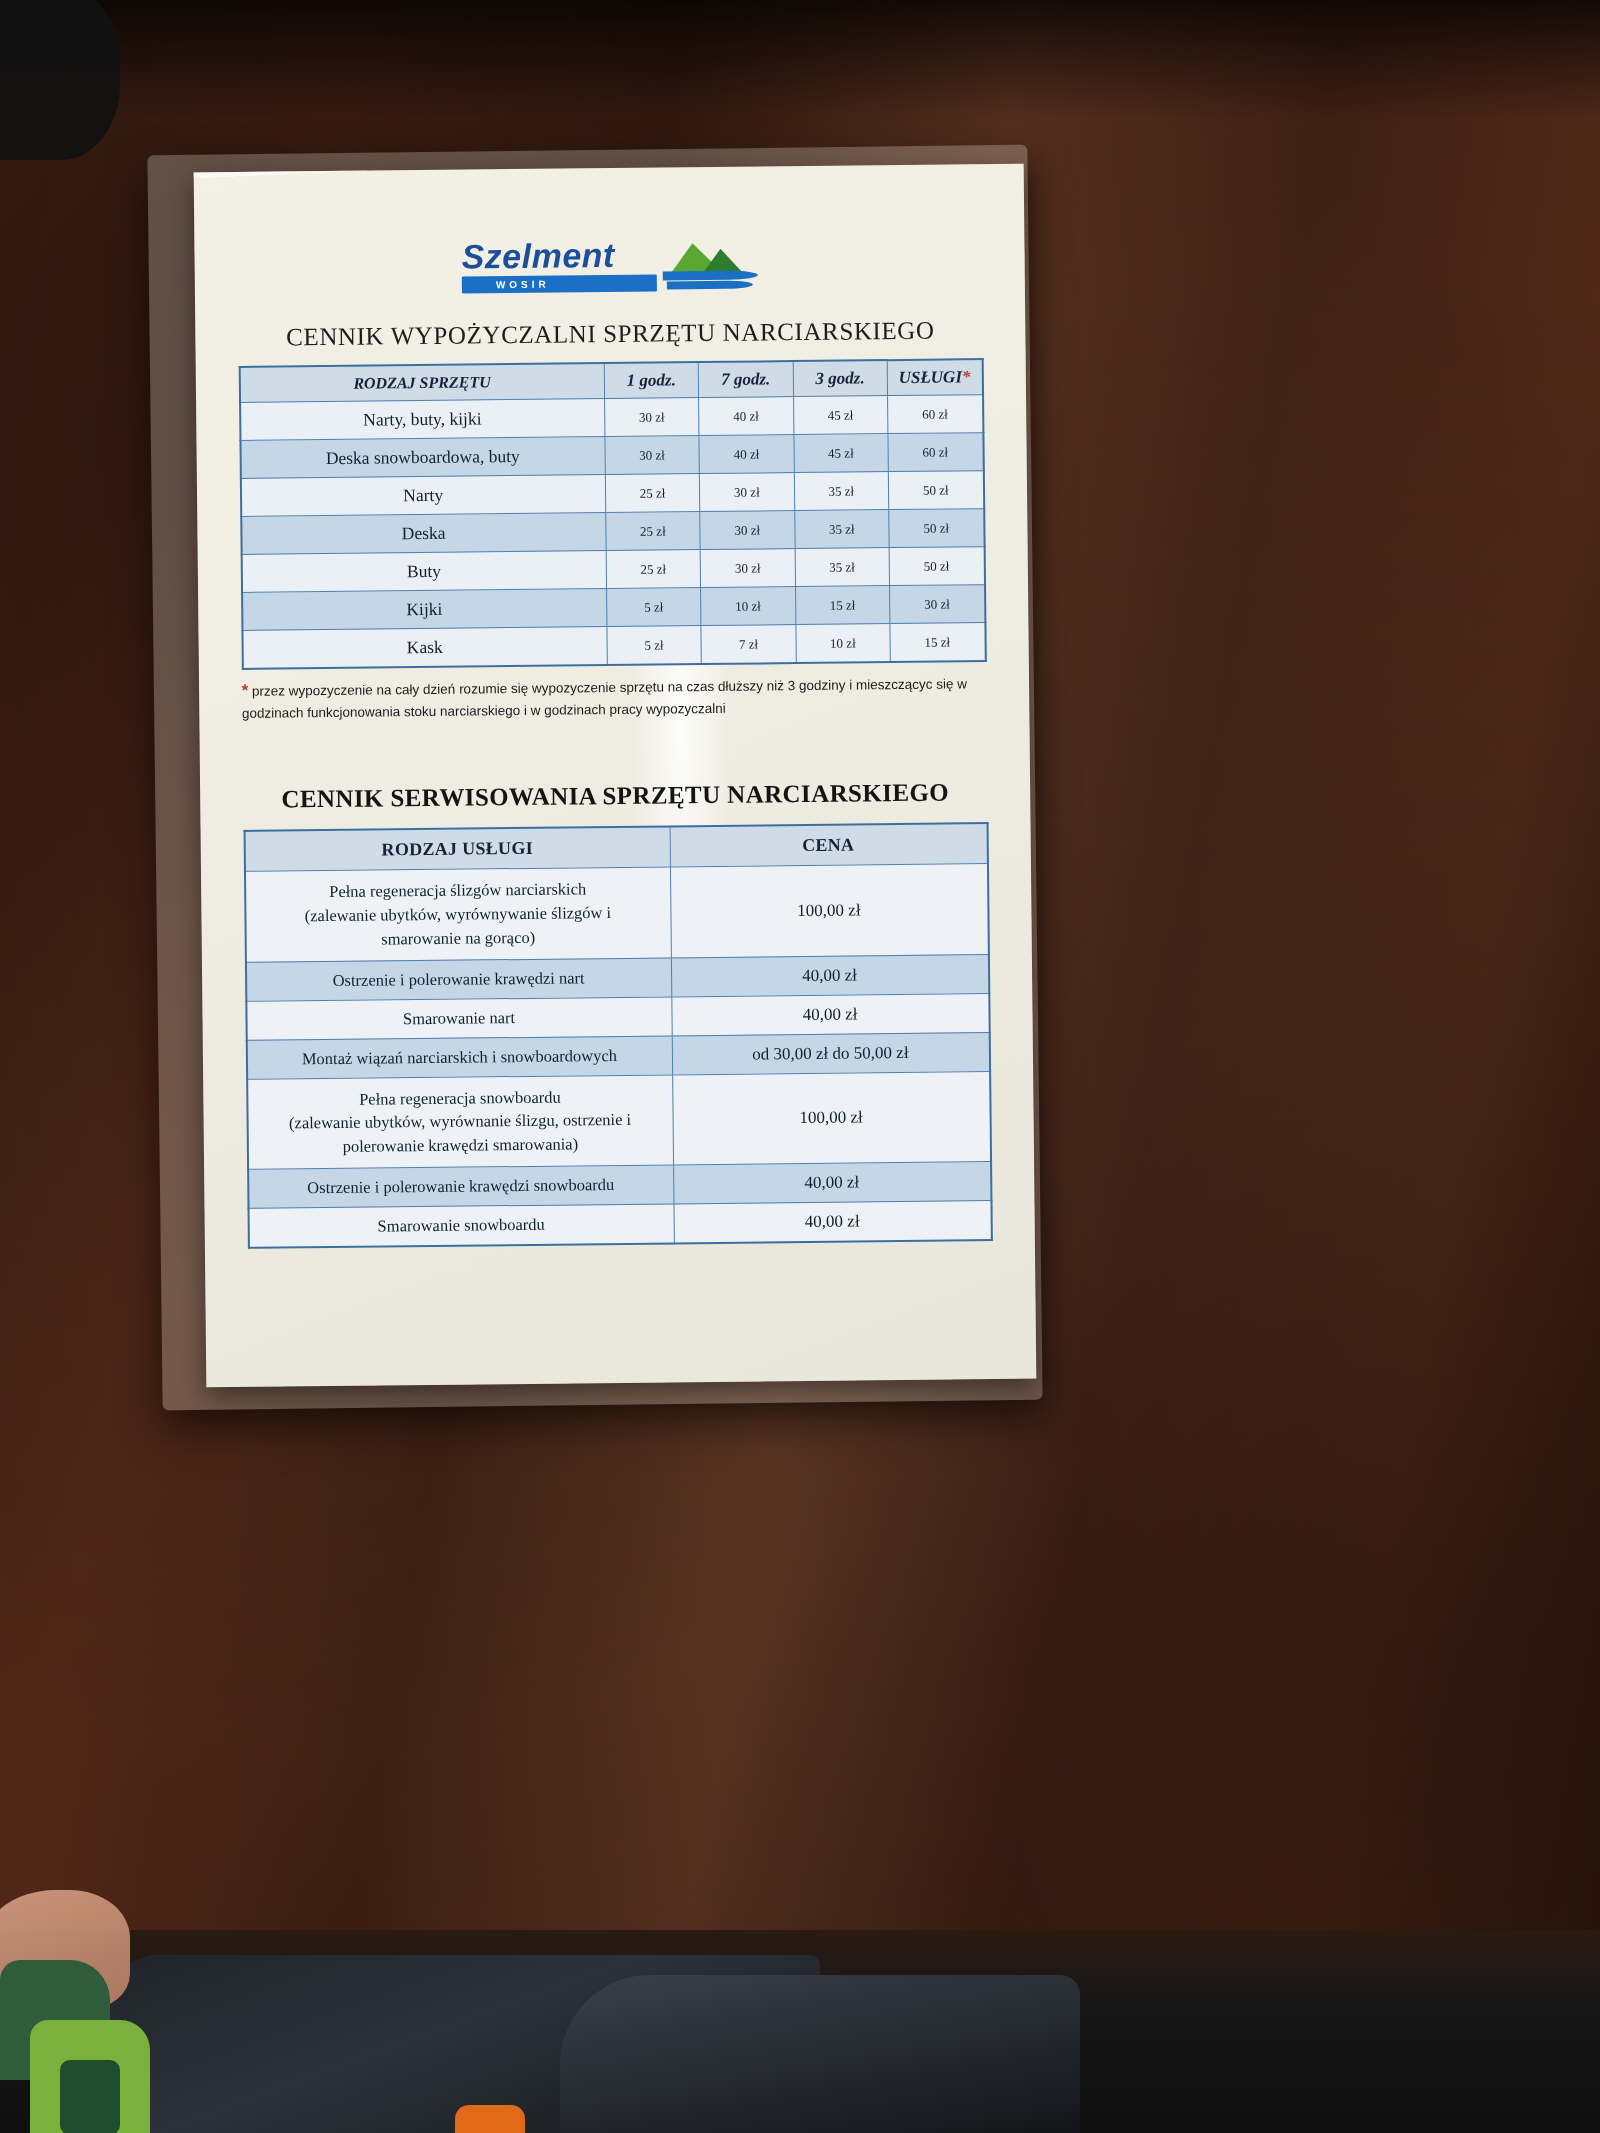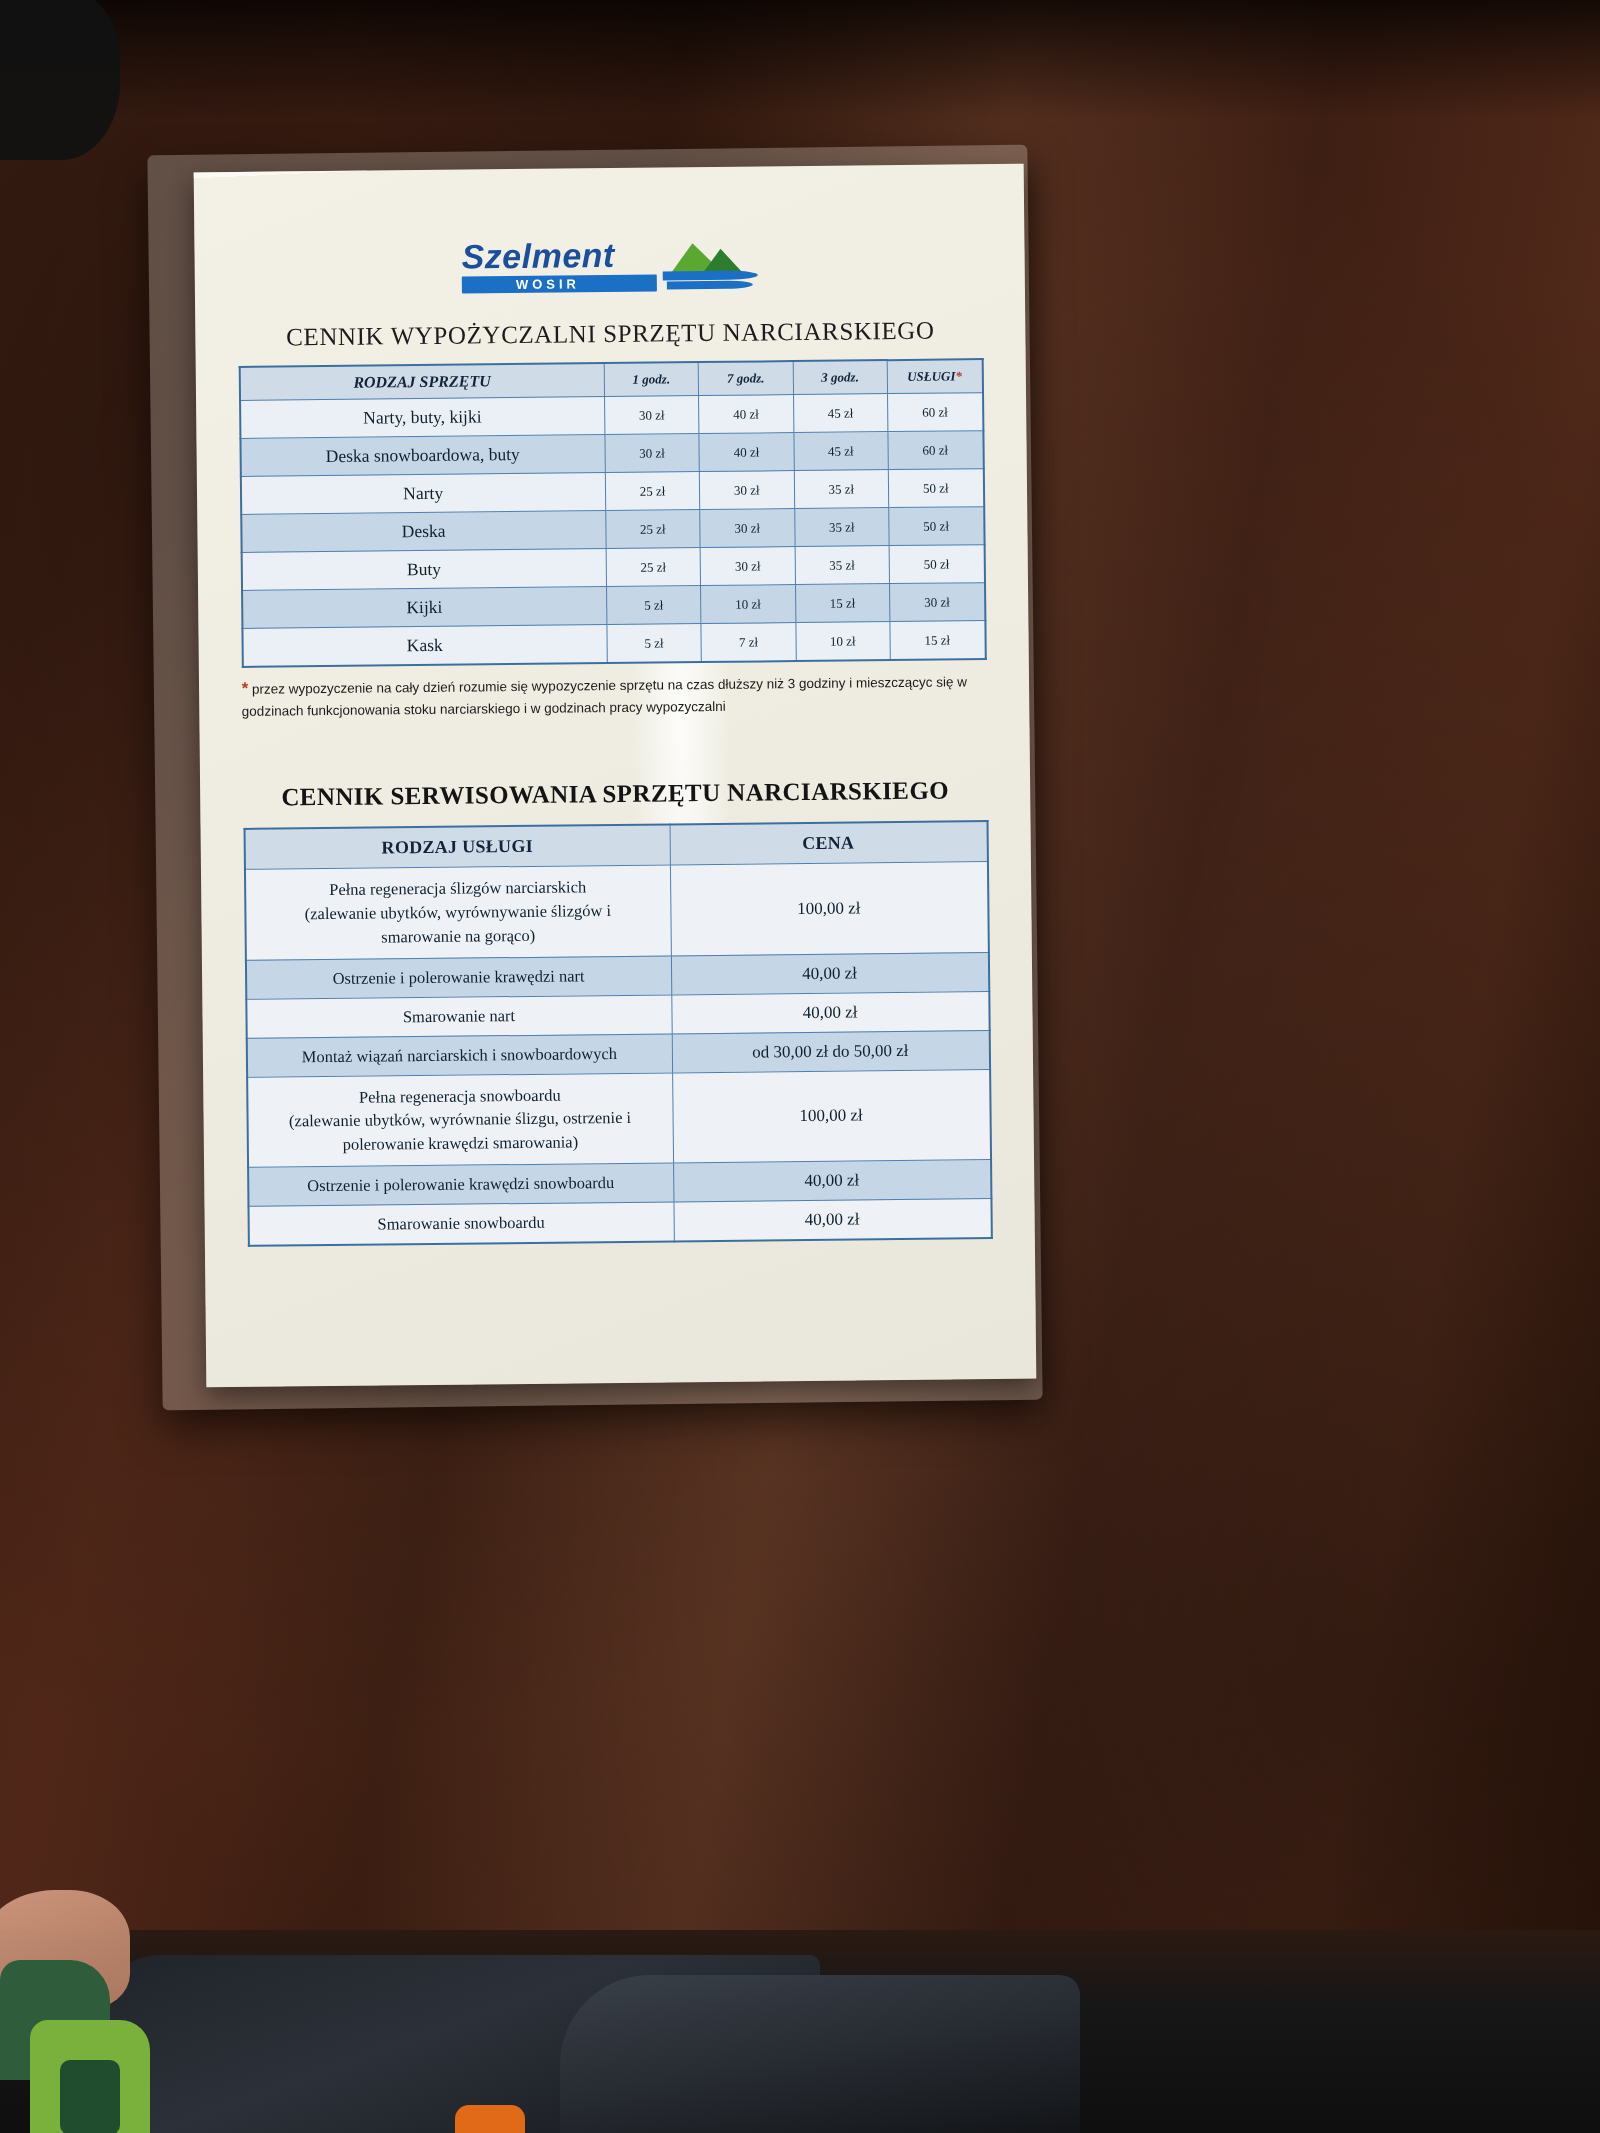--- a/index.html
+++ b/index.html
@@ -89,22 +89,22 @@
   .logo-text{position:relative;}
   .logo-name{
     font-family:"Liberation Sans", sans-serif;font-weight:bold;font-style:italic;
     font-size:34px;color:#1b4f9c;letter-spacing:.5px;line-height:1;
   }
   .logo-bar{
     margin-top:3px;background:#1b6fc4;height:17px;width:195px;border-radius:1px;
     display:flex;align-items:center;
   }
   .logo-sub{
-    font-family:"Liberation Sans", sans-serif;font-size:13px;color:#fff;
-    letter-spacing:4px;font-weight:bold;padding-left:54px;
+    font-family:"Liberation Sans", sans-serif;font-size:10px;color:#fff;
+    letter-spacing:4px;font-weight:bold;padding-left:34px;
   }
   .logo-mark{position:relative;width:95px;height:48px;}
   .mtn{
     position:absolute;left:8px;top:0;width:0;height:0;
     border-left:22px solid transparent;border-right:30px solid transparent;border-bottom:30px solid #5aa832;
   }
   .mtn2{
     position:absolute;left:40px;top:6px;width:0;height:0;
     border-left:18px solid transparent;border-right:22px solid transparent;border-bottom:24px solid #2d7d2f;
   }
@@ -123,21 +123,21 @@
 
   
   table{border-collapse:collapse;width:745px;margin:0 auto;}
   .t1 td,.t1 th{border:1px solid #4f7fae;}
   .t2 td,.t2 th{border:1px solid #4f7fae;}
   .t1{border:2px solid #3d6f9e;}
   .t2{border:2px solid #3d6f9e;}
   .t1 th{
     font-style:italic;font-weight:bold;font-size:16px;padding:7px 4px;background:#cfdce8;color:#13243a;
   }
-  .t1 th.small{font-size:13px;}
+  .t1 th.small{font-size:17px;}
   .t1 td{
     text-align:center;font-size:13px;padding:8px 4px;color:#12202e;
   }
   .t1 td.name{font-size:17.5px;}
   .t1 tr:nth-child(odd) td{background:#c5d6e6;}
   .t1 tr:nth-child(even) td{background:#eaf0f5;}
   .t1 th:first-child{width:315px;}
   .t1 td.c{width:75px;}
   .star{color:#c0392b;font-weight:bold;}
 

